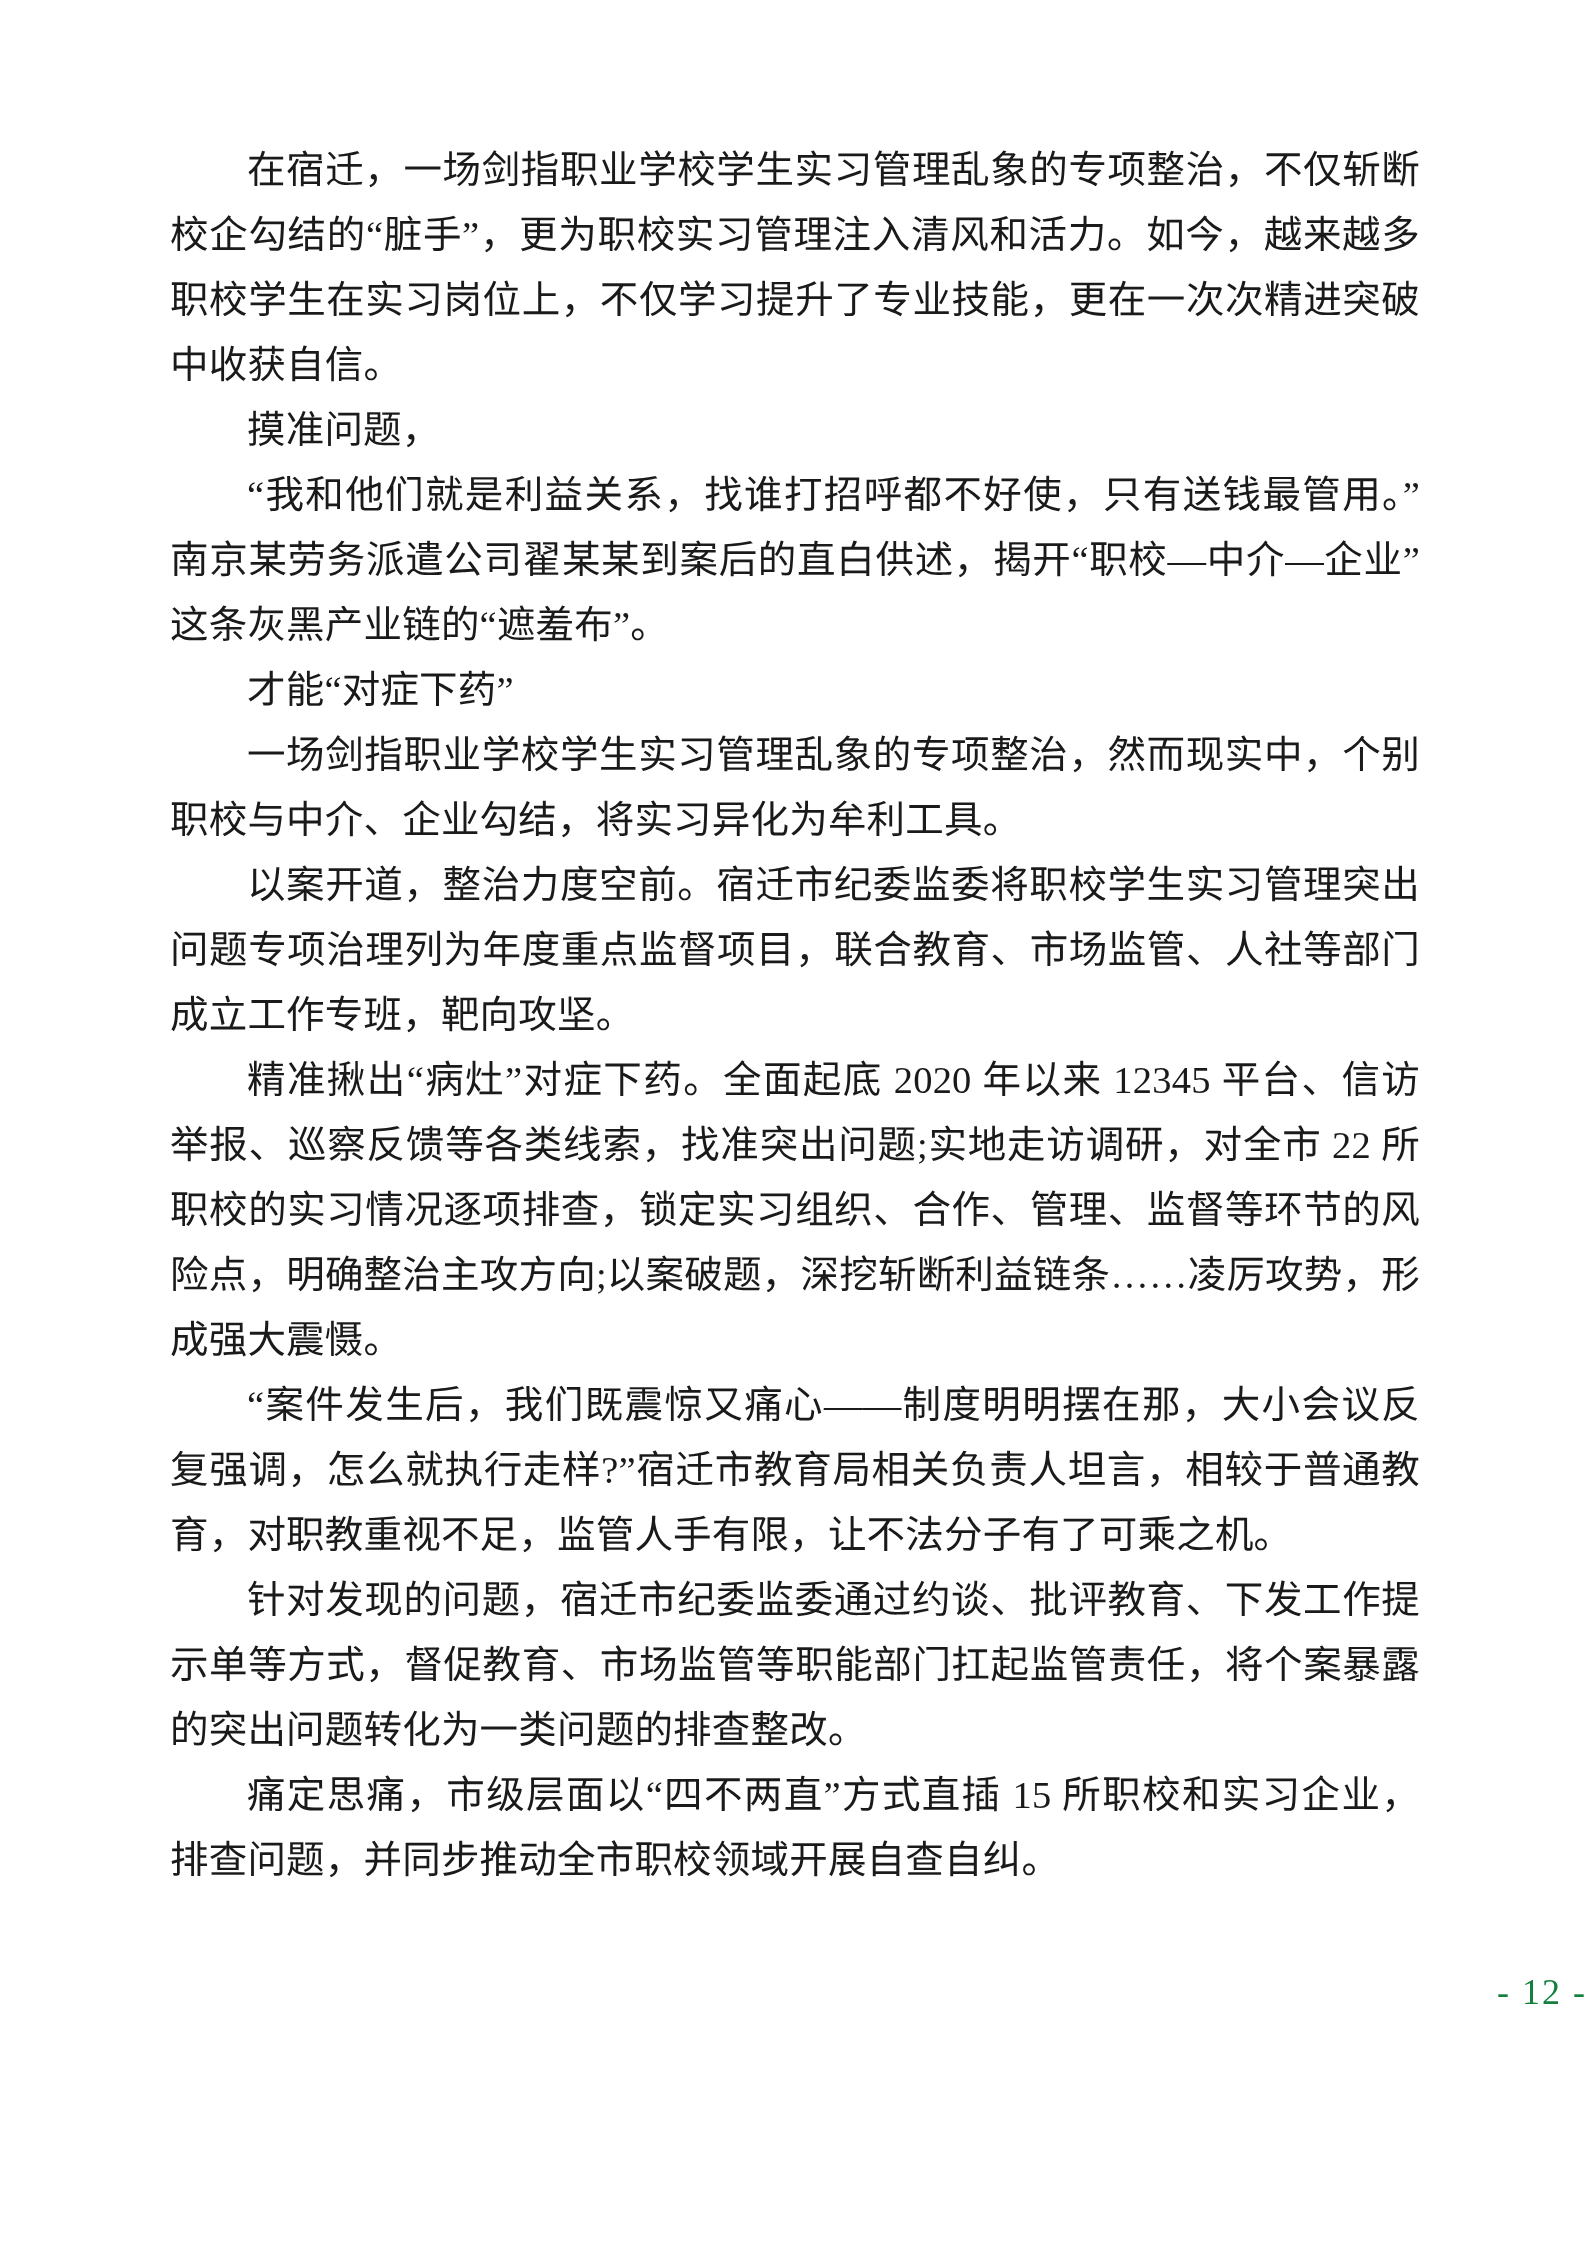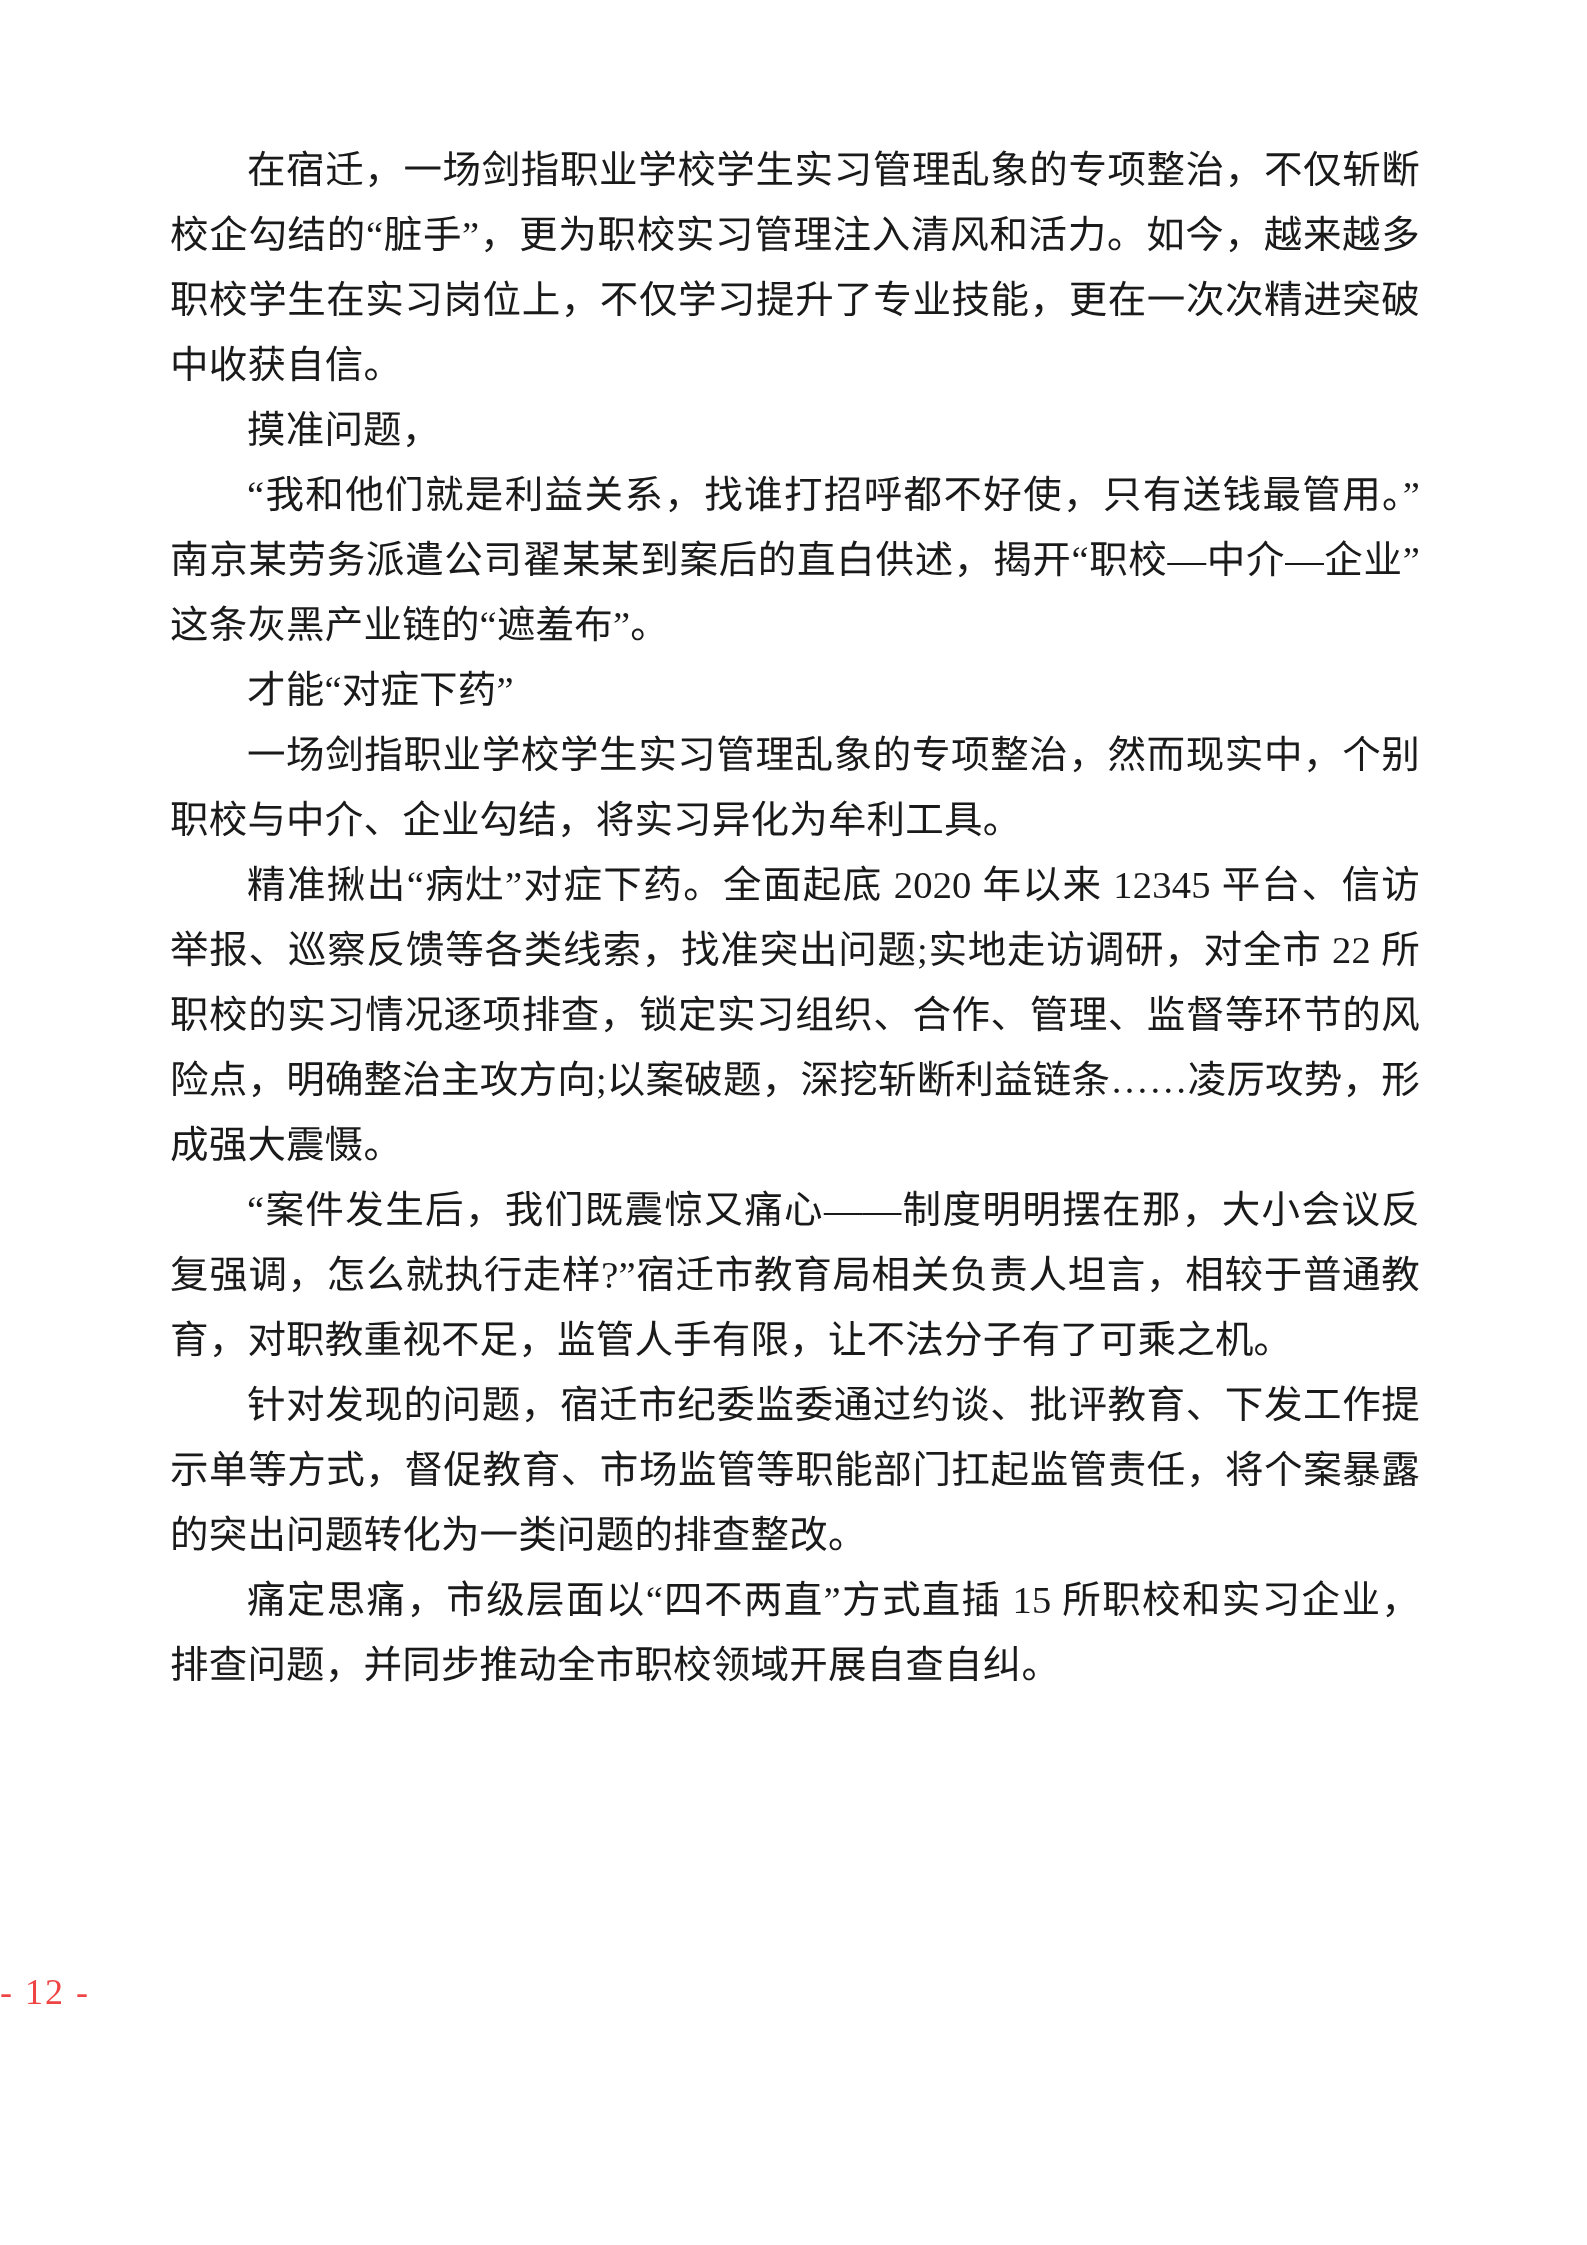--- a/index.html
+++ b/index.html
@@ -32,36 +32,37 @@
     text-indent: 2em;
     margin: 0 0 0 0;
     letter-spacing: 0.2px;
     word-break: break-all;
   }
   .footer {
     position: absolute;
     left: 0;
     right: 0;
     top: 1955px;
-    text-align: left;
+    text-align: right;
     font-size: 36px;
     font-family: "Liberation Serif", "DejaVu Serif", serif;
-    color: #ef4444;
+    color: #15803d;
     letter-spacing: 2px;
   }
 </style>
 </head>
 <body>
 
 <div class="page">
   <div class="content">
     <p class="para">在宿迁，一场剑指职业学校学生实习管理乱象的专项整治，不仅斩断校企勾结的“脏手”，更为职校实习管理注入清风和活力。如今，越来越多职校学生在实习岗位上，不仅学习提升了专业技能，更在一次次精进突破中收获自信。</p>
     <p class="para">摸准问题，</p>
     <p class="para">“我和他们就是利益关系，找谁打招呼都不好使，只有送钱最管用。”南京某劳务派遣公司翟某某到案后的直白供述，揭开“职校—中介—企业”这条灰黑产业链的“遮羞布”。</p>
     <p class="para">才能“对症下药”</p>
     <p class="para">一场剑指职业学校学生实习管理乱象的专项整治，然而现实中，个别职校与中介、企业勾结，将实习异化为牟利工具。</p>
+    <p class="para">以案开道，整治力度空前。宿迁市纪委监委将职校学生实习管理突出问题专项治理列为年度重点监督项目，联合教育、市场监管、人社等部门成立工作专班，靶向攻坚。</p>
     <p class="para">精准揪出“病灶”对症下药。全面起底 2020 年以来 12345 平台、信访举报、巡察反馈等各类线索，找准突出问题;实地走访调研，对全市 22 所职校的实习情况逐项排查，锁定实习组织、合作、管理、监督等环节的风险点，明确整治主攻方向;以案破题，深挖斩断利益链条……凌厉攻势，形成强大震慑。</p>
     <p class="para">“案件发生后，我们既震惊又痛心——制度明明摆在那，大小会议反复强调，怎么就执行走样?”宿迁市教育局相关负责人坦言，相较于普通教育，对职教重视不足，监管人手有限，让不法分子有了可乘之机。</p>
     <p class="para">针对发现的问题，宿迁市纪委监委通过约谈、批评教育、下发工作提示单等方式，督促教育、市场监管等职能部门扛起监管责任，将个案暴露的突出问题转化为一类问题的排查整改。</p>
     <p class="para">痛定思痛，市级层面以“四不两直”方式直插 15 所职校和实习企业，排查问题，并同步推动全市职校领域开展自查自纠。</p>
   </div>
   <div class="footer">- 12 -</div>
 </div>
 
 </body></html>

